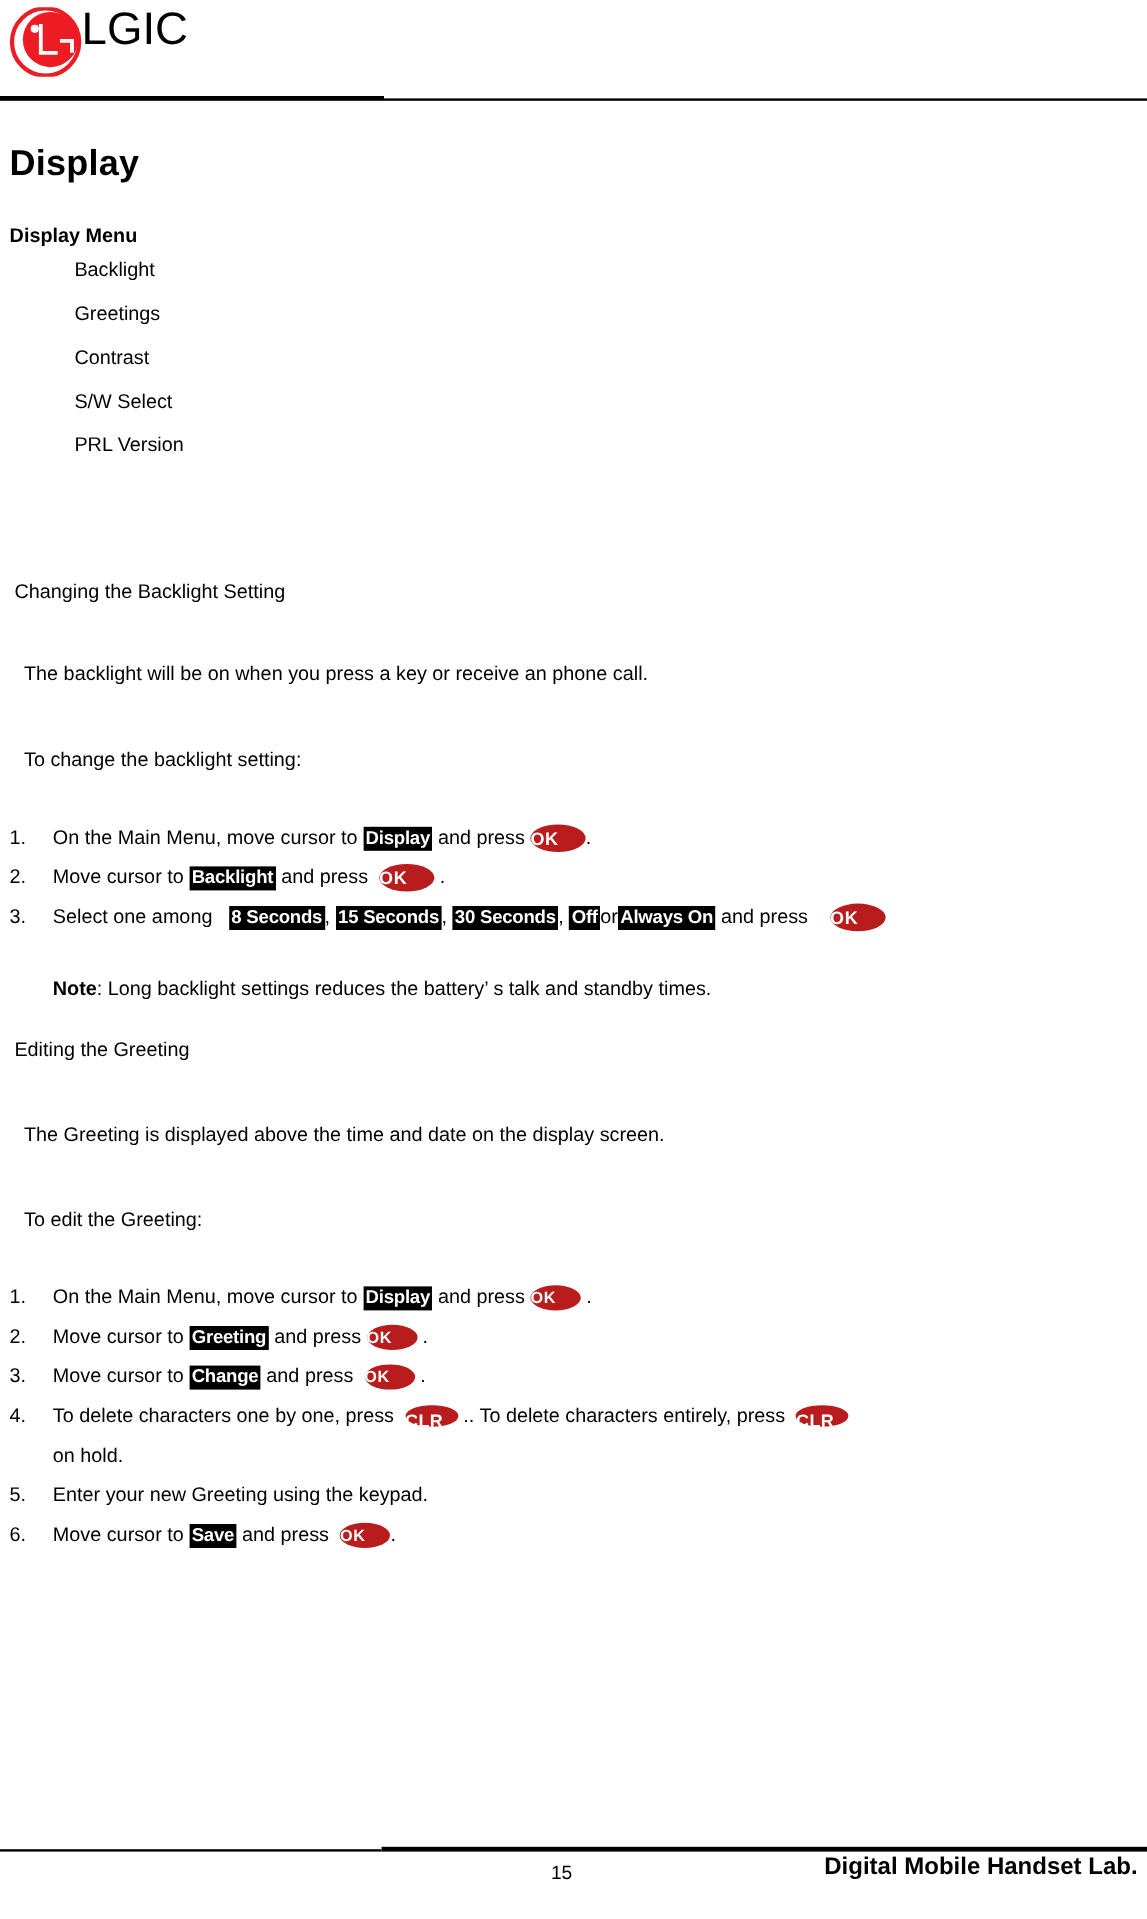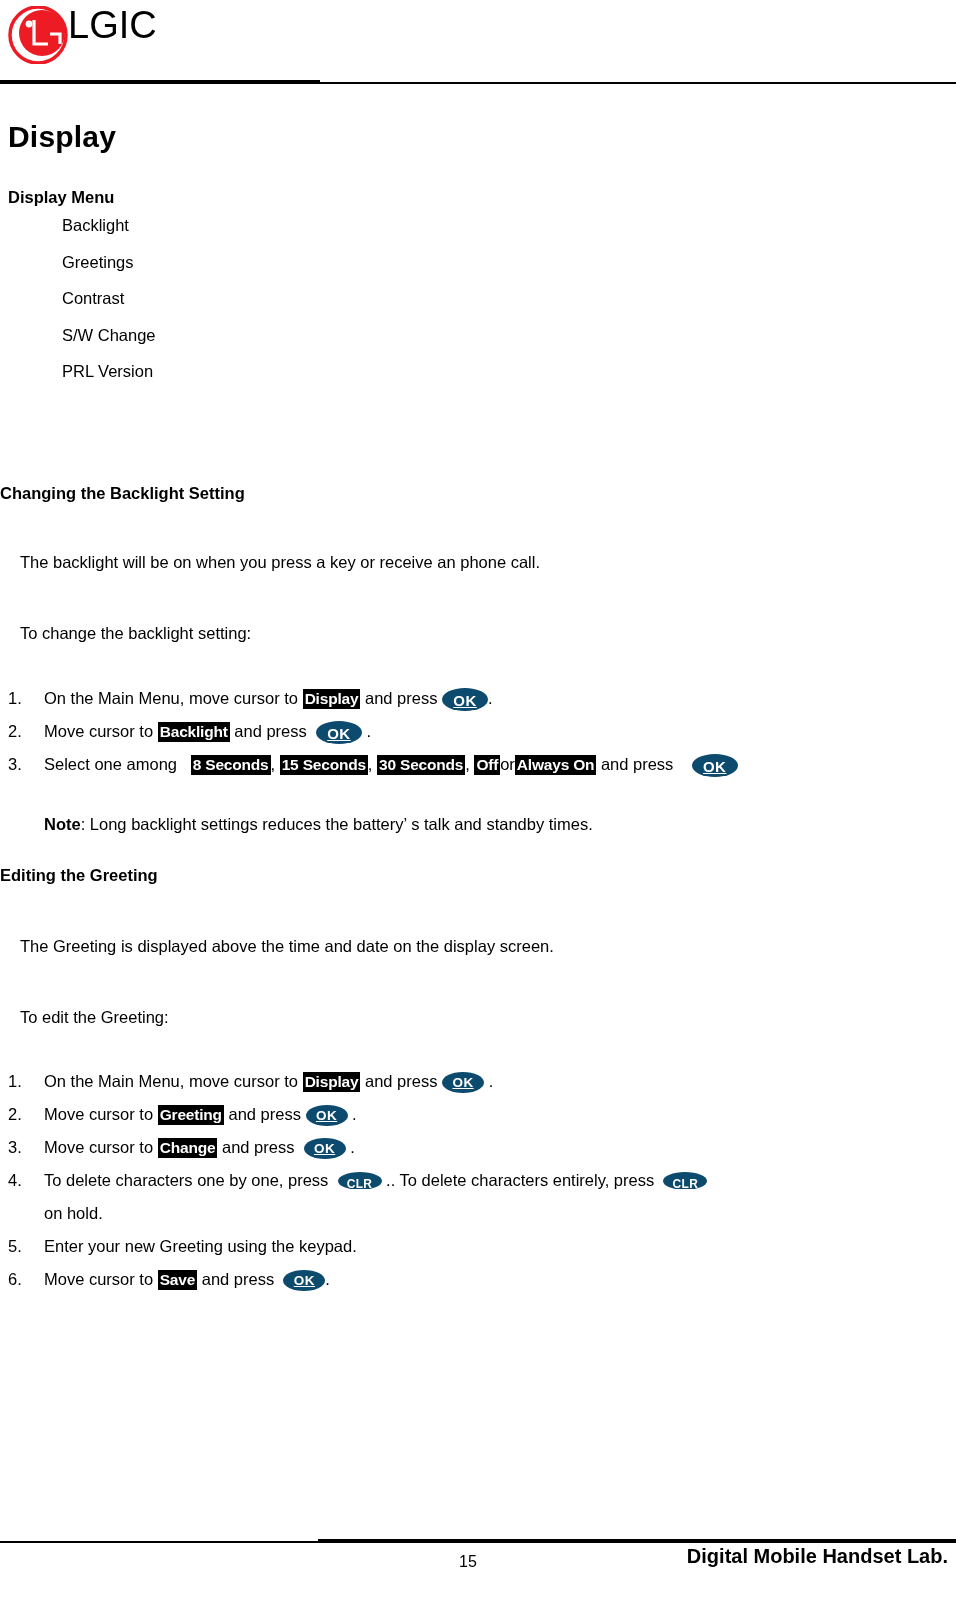--- a/index.html
+++ b/index.html
@@ -75,23 +75,23 @@
   .menu-list {
     padding-left: 62px;
     margin: 0;
   }
   .menu-item {
     font-size: 16.5px;
     line-height: 36.5px;
     font-weight: 400;
   }
   .heading {
-    padding: 0 0 0 0;
-    font-size: 16.5px;
-    font-weight: bold;
+    padding: 0 0 0 12px;
+    font-size: 16.5px;
+    font-weight: normal;
   }
   .para {
     padding: 0 0 0 20px;
     font-size: 16.5px;
     font-weight: 400;
   }
   .note {
     padding: 0 4px 0 44px;
     font-size: 16.5px;
   }
@@ -123,47 +123,46 @@
     color: #fff;
     font-weight: bold;
     padding: 1px 2px 2px 2px;
     font-size: 15.5px;
     letter-spacing: -0.2px;
   }
 
   
   .key {
     display: inline-block;
-    background: #0c4a6e;
+    background: #b91c1c;
     color: #fff;
     font-weight: bold;
-    text-align: center;
+    text-align: left;
     vertical-align: middle;
     border-radius: 50%;
     line-height: 1;
-    text-decoration: underline;
   }
   .key.ok {
     width: 46px;
     height: 23px;
     font-size: 15px;
     padding-top: 5px;
     box-sizing: border-box;
     letter-spacing: 0.5px;
   }
   .key.ok.small {
     width: 42px;
     height: 21px;
     font-size: 13.5px;
     padding-top: 4.5px;
   }
   .key.clr {
     width: 44px;
     height: 18px;
-    font-size: 12px;
+    font-size: 15px;
     padding-top: 5.5px;
     box-sizing: border-box;
     letter-spacing: 0.3px;
   }
 
   
   .footer {
     position: absolute;
     left: 0; bottom: 0;
     width: 956px; height: 60px;
@@ -219,21 +218,21 @@
 <div class="content">
 
   <h1 class="page-title">Display</h1>
 
   <div class="section-label">Display Menu</div>
 
   <div class="menu-list">
     <div class="menu-item">Backlight</div>
     <div class="menu-item">Greetings</div>
     <div class="menu-item">Contrast</div>
-    <div class="menu-item">S/W Change</div>
+    <div class="menu-item">S/W Select</div>
     <div class="menu-item">PRL Version</div>
   </div>
 
   <div class="spacer-lg"></div>
   <div style="height:46px"></div>
 
   <div class="heading">Changing the Backlight Setting</div>
 
   <div style="height:50px"></div>
   <div class="para">The backlight will be on when you press a key or receive an phone call.</div>

